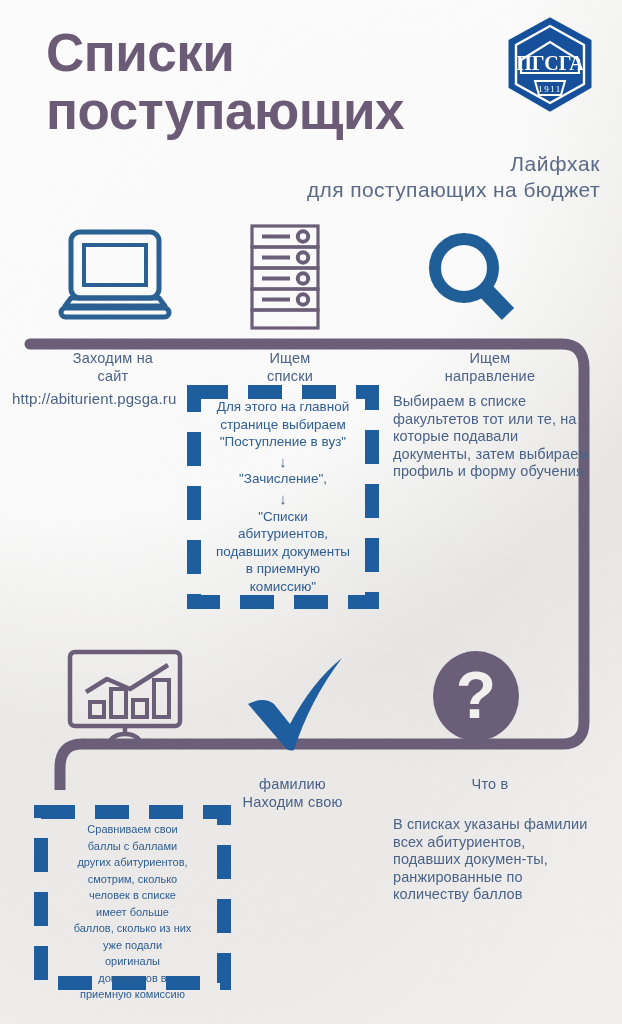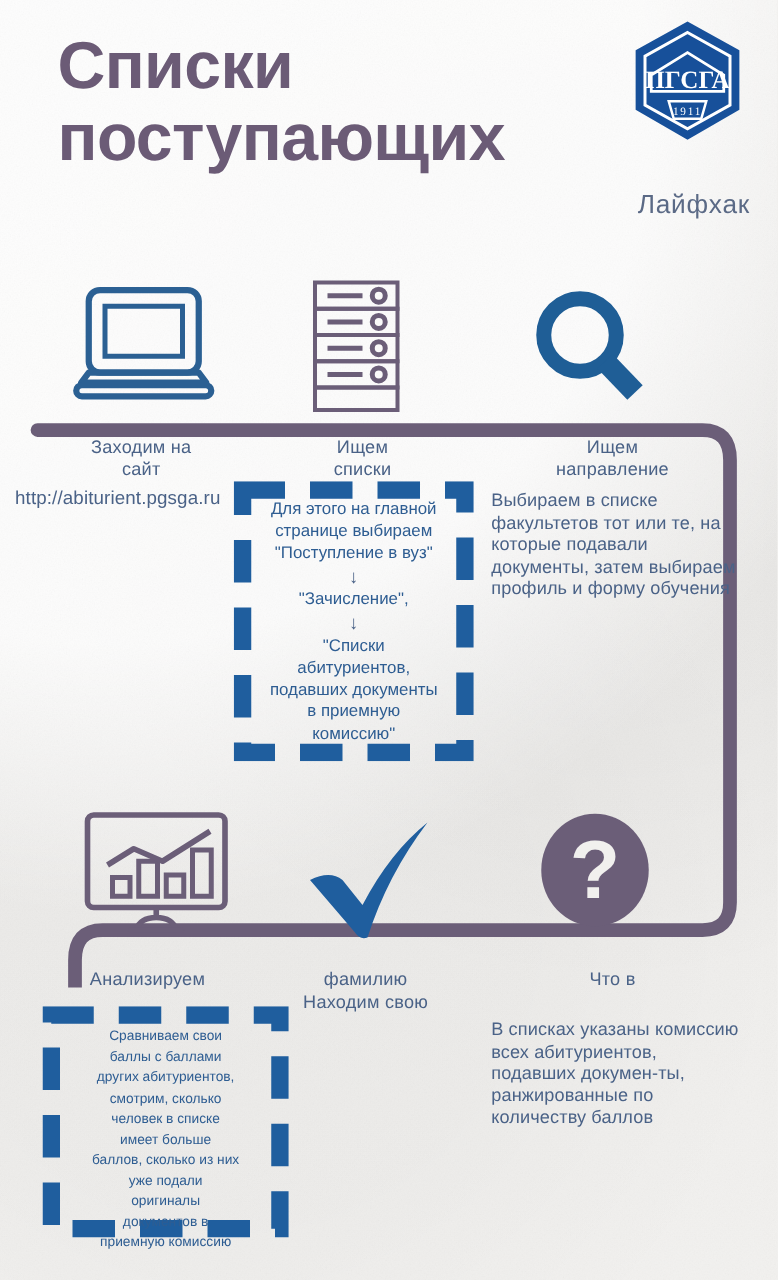--- a/index.html
+++ b/index.html
@@ -110,20 +110,21 @@
       </filter>
     </defs>
     <rect width="622" height="1024" filter="url(#nz)"></rect>
   </svg>
 
   <div class="title">
     <span class="l1">Списки</span>
     <span class="l2">поступающих</span>
   </div>
   <div class="sub1">Лайфхак</div>
+  <div class="sub2">для поступающих на бюджет</div>
 
   <svg class="logo" viewBox="0 0 96 100">
     <g fill="none" stroke="#17509a" stroke-width="5">
       <path d="M48 4 L88 26 L88 72 L48 95 L8 72 L8 26 Z" fill="#17509a" stroke="#17509a" stroke-width="3"></path>
     </g>
     <path d="M48 11 L82 30 L82 69 L48 88 L14 69 L14 30 Z" fill="none" stroke="#ffffff" stroke-width="2.4"></path>
     <path d="M19 45 L48 27 L77 45 L77 58 L19 58 Z" fill="none" stroke="#ffffff" stroke-width="2.2"></path>
     <text x="48" y="55" font-family="'Liberation Serif',serif" font-size="20" font-weight="bold" fill="#ffffff" text-anchor="middle">ПГСГА</text>
     <path d="M33 66 L63 66 L59 80 L37 80 Z" fill="none" stroke="#ffffff" stroke-width="2"></path>
     <text x="48" y="77" font-family="'Liberation Serif',serif" font-size="9" letter-spacing="1.4" fill="#ffffff" text-anchor="middle">1911</text>
@@ -191,34 +192,31 @@
     <div>сайт</div>
   </div>
   <div class="cap cap-2">
     <div>Ищем</div>
     <div>списки</div>
   </div>
   <div class="cap cap-3">
     <div>Ищем</div>
     <div>направление</div>
   </div>
-  <div class="cap cap-4">
-    <div>Анализируем</div>
-  </div>
   <div class="cap cap-5">
     <div>фамилию</div>
     <div>Находим свою</div>
   </div>
   <div class="cap cap-6">
     <div>Что в</div>
   </div>
 
   <div class="url">http://abiturient.pgsga.ru</div>
   <div class="rtxt rtxt-3">Выбираем в списке факультетов тот или те, на которые подавали документы, затем выбираем профиль и форму обучения</div>
-  <div class="rtxt rtxt-6">В списках указаны комиссию всех абитуриентов, подавших докумен-ты, ранжированные по количеству баллов</div>
+  <div class="rtxt rtxt-6">В списках указаны фамилии всех абитуриентов, подавших докумен-ты, ранжированные по количеству баллов</div>
 
   <div class="dashbox" id="box-steps">
     <svg width="192" height="224" viewBox="0 0 192 224">
       <rect x="7" y="7" width="178" height="210" fill="none" stroke="#1f5e9e" stroke-width="14" stroke-dasharray="34 20"></rect>
     </svg>
     <div class="inner">
       <span class="step-line">Для этого на главной</span>
       <span class="step-line">странице выбираем</span>
       <span class="step-line">"Поступление в вуз"</span>
       <span class="arrow">↓</span>

